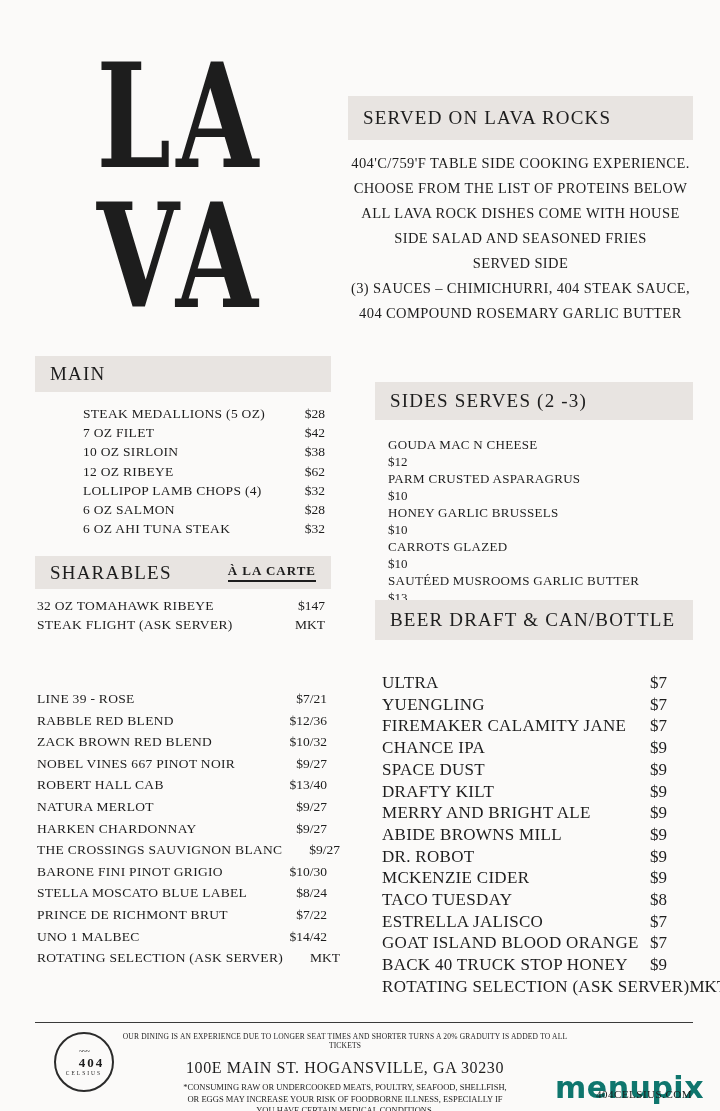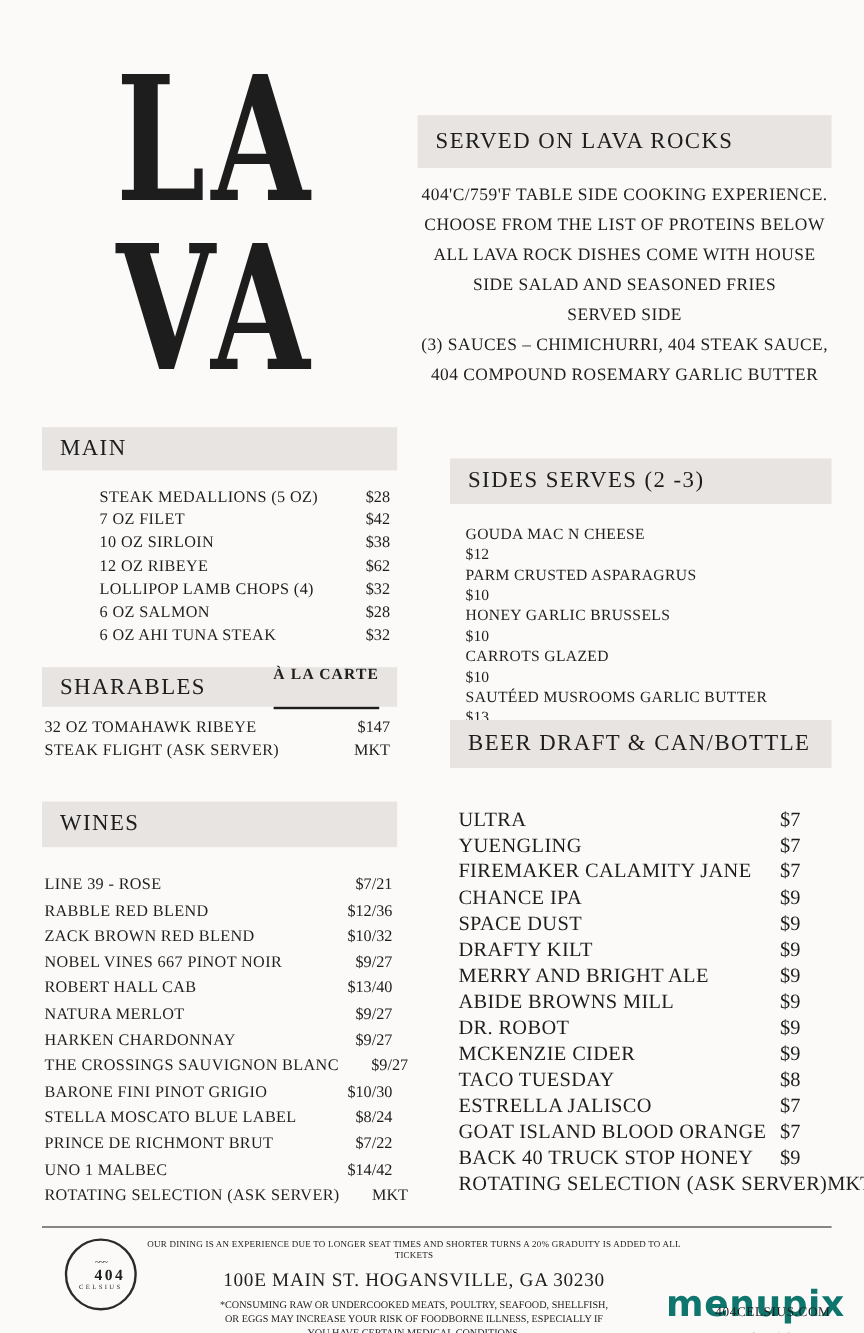--- a/index.html
+++ b/index.html
@@ -17,21 +17,21 @@
   #lava-rocks .bar{height:44px;}
   #lava-rocks .intro{margin-top:11px;text-align:center;font-size:14.5px;line-height:25px;letter-spacing:0.4px;}
 
   #main{left:35px;top:356px;width:296px;}
   #main .bar{height:36px;}
   #main .items{margin-top:12px;font-size:13.5px;padding:0 6px 0 2px;}
   #main .row{line-height:19.2px;margin-left:46px;}
 
   #sharables{left:35px;top:556px;width:296px;}
   #sharables .bar{height:33px;}
-  #sharables .subtitle{font-size:13px;font-weight:700;letter-spacing:1px;border-bottom:2px solid #1d1d1d;padding-bottom:19px;}
+  #sharables .subtitle{font-size:13px;font-weight:700;letter-spacing:1px;border-bottom:2px solid #1d1d1d;padding-bottom:1px;}
   #sharables .items{margin-top:7px;font-size:13.5px;padding:0 6px 0 2px;}
   #sharables .row{line-height:19.2px;}
 
   #wines{left:35px;top:668px;width:296px;}
   #wines .bar{height:38px;}
   #wines .items{margin-top:20px;font-size:13.5px;padding:0 4px 0 2px;}
   #wines .row{line-height:21.6px;gap:27px;}
 
   #sides{left:375px;top:382px;width:318px;}
   #sides .bar{height:38px;}
@@ -146,23 +146,20 @@
       </div>
 
       <div class="row">
         <span class="name">STEAK FLIGHT (ASK SERVER)</span>
         <span class="price">MKT</span>
       </div>
     </div>
 </section>
 
 <section id="wines">
-  <div class="bar">
-    <span class="bar-title">WINES</span>
-  </div>
   <div class="items">
 
       <div class="row">
         <span class="name">LINE 39 - ROSE</span>
         <span class="price">$7/21</span>
       </div>
 
       <div class="row">
         <span class="name">RABBLE RED BLEND</span>
         <span class="price">$12/36</span>

